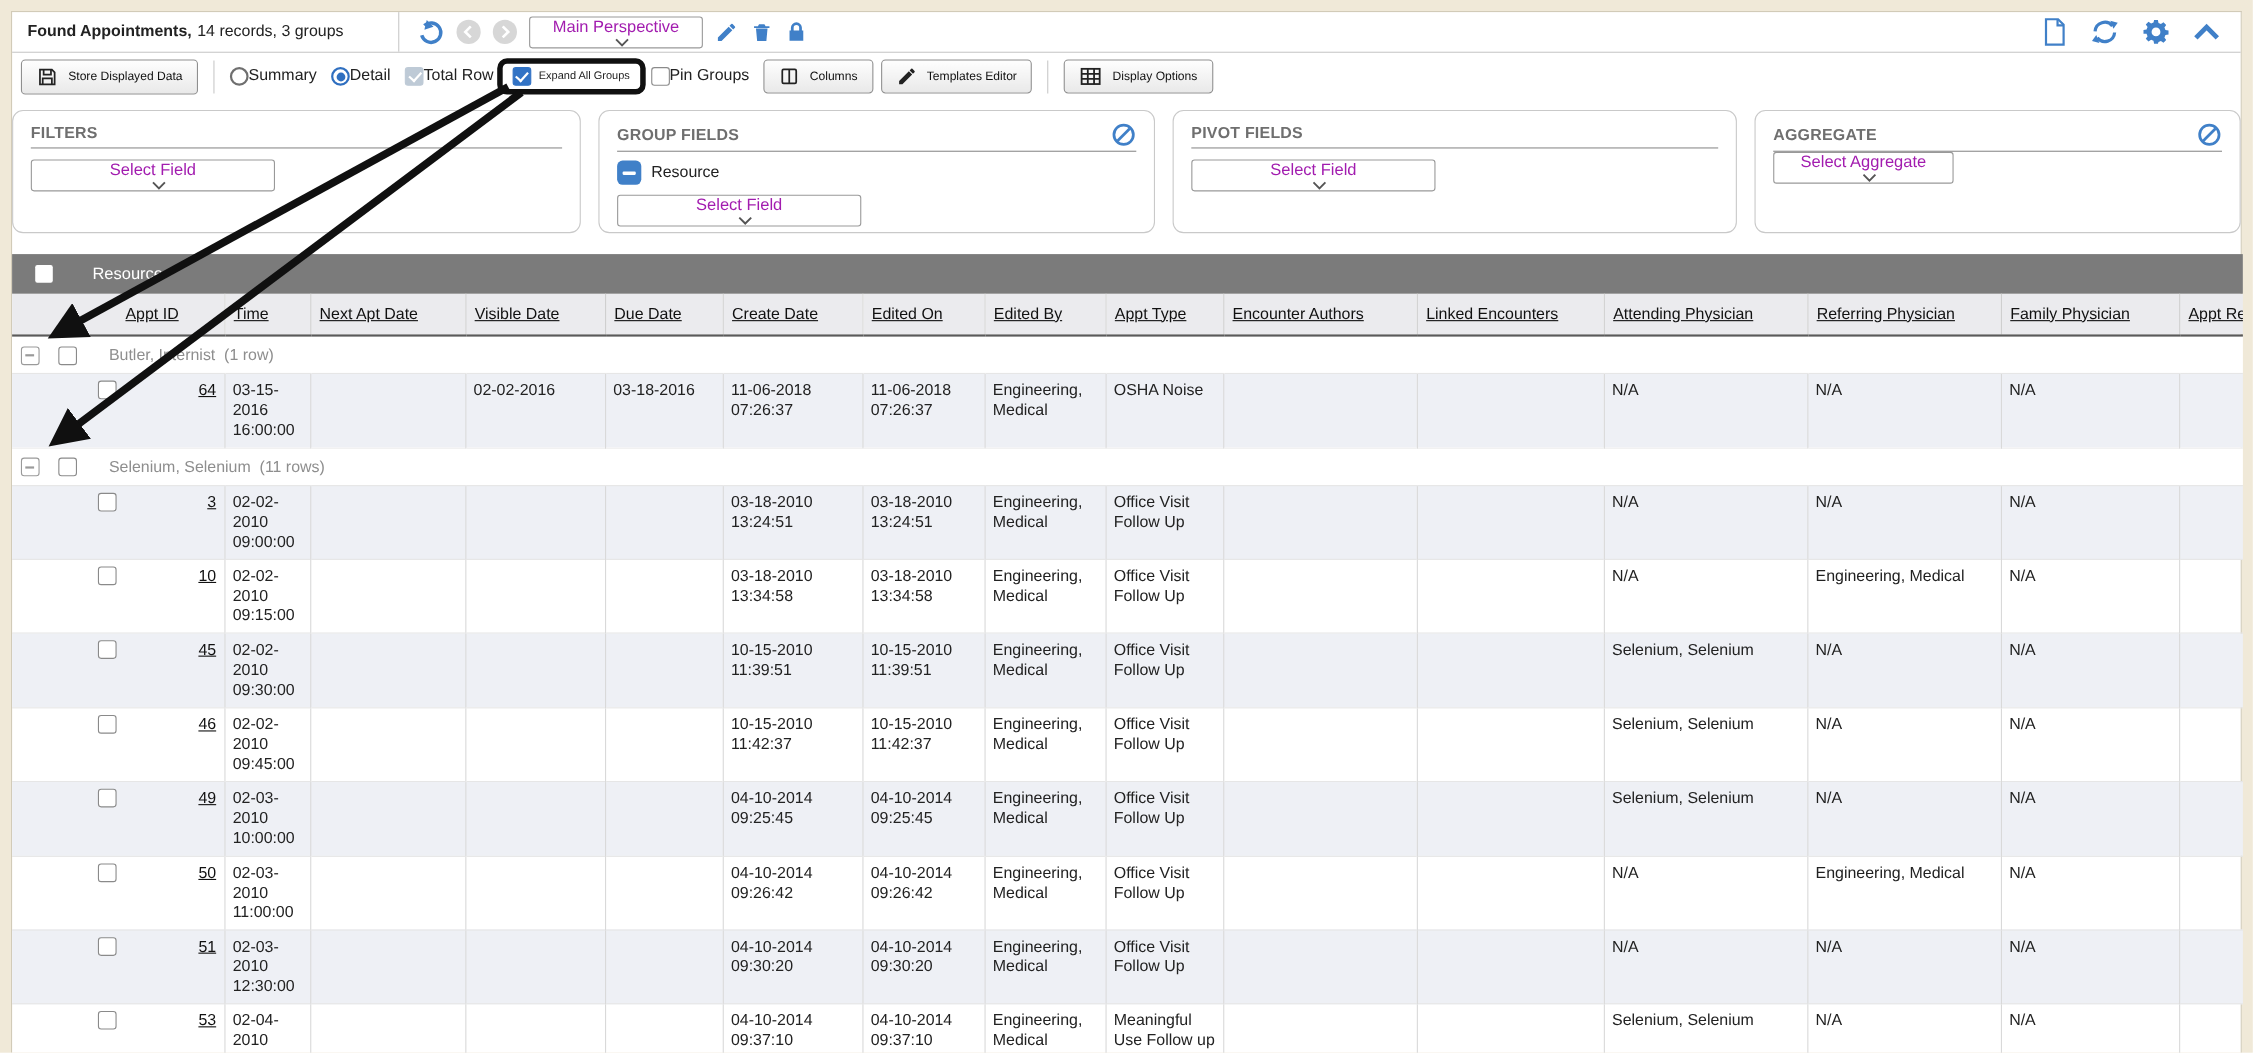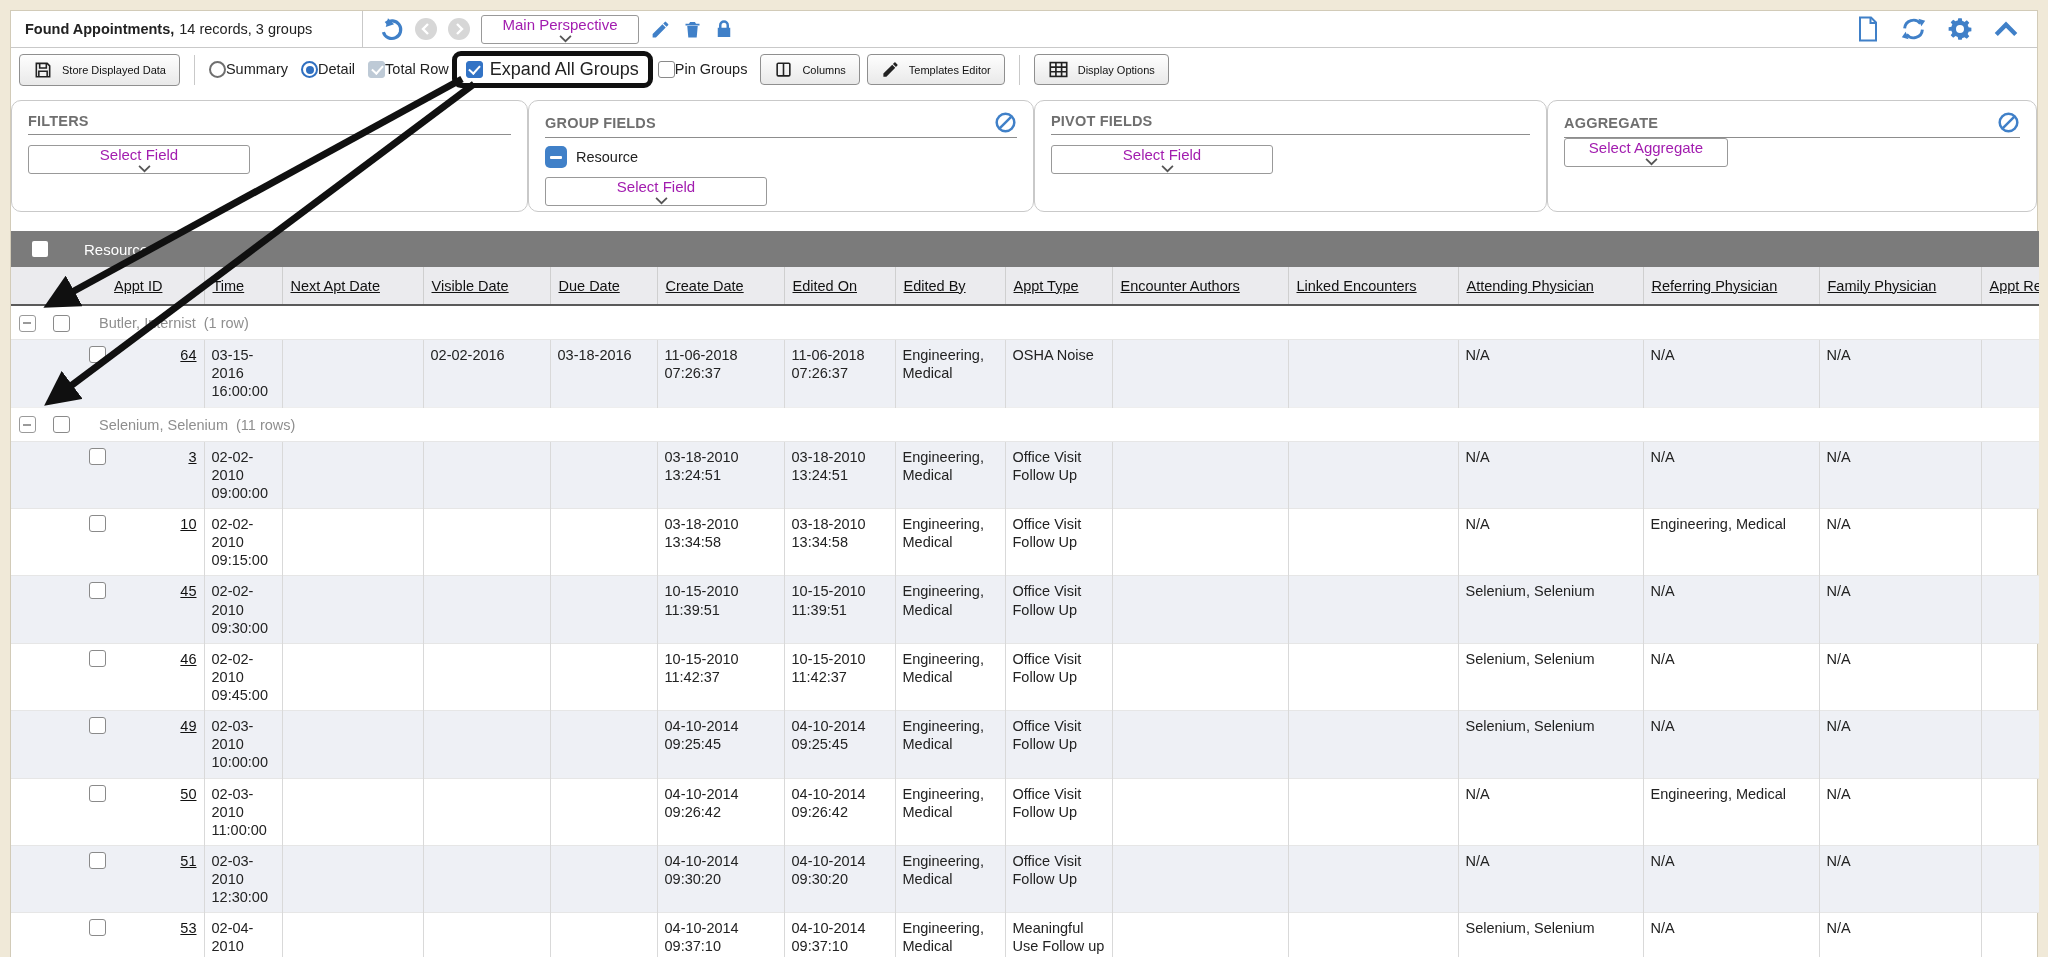--- a/index.html
+++ b/index.html
@@ -43,21 +43,21 @@
   .radio.checked::after { content:""; position:absolute; left:2.5px; top:2.5px; width:8px; height:8px; border-radius:50%; background:#2f6fc0; }
   .cb { width:17px; height:17px; border:1.5px solid #8a8a8a; border-radius:3px; background:#fff; flex:none; position:relative; }
   .cb.checked { background:#3273c5; border-color:#3273c5; }
   .cb.checked::after, .cb.disabled-checked::after {
     content:""; position:absolute; left:4.5px; top:1px; width:5px; height:9px;
     border:solid #fff; border-width:0 2.5px 2.5px 0; transform:rotate(42deg);
   }
   .cb.disabled-checked { background:#becad6; border-color:#becad6; }
   .hl-box { display:inline-flex; align-items:center; gap:7px; border:5px solid #101010; border-radius:9px; padding:3px 9px; margin:0 5px 0 1px; }
   
-  .panels { display:flex; margin-top:9px; }
+  .panels { display:flex; gap:16px; margin-top:9px; }
   .panel { border:1px solid #c9c9c9; border-radius:10px; height:112px; padding:10px 16px; position:relative; background:#fff; }
   .panel-head { display:flex; justify-content:space-between; align-items:center; border-bottom:1px solid #8d8d8d; padding-bottom:3px; min-height:24px; }
   .panel-title { color:#6f6f6f; font-weight:bold; font-size:14.5px; letter-spacing:.2px; }
   .chip-row { display:flex; align-items:center; gap:9px; margin:8px 0 9px; font-size:14.5px; }
   .minus-sq { width:22px; height:22px; background:#4080c8; border-radius:5px; position:relative; flex:none; cursor:pointer; }
   .minus-sq::after { content:""; position:absolute; left:5px; top:9.5px; width:12px; height:3.5px; background:#fff; border-radius:1px; }
   .spacer { height:10px; }
   
   .table-wrap { margin-top:19px; width:2028px; overflow:hidden; }
   .grpbar { height:36px; background:#7b7b7b; display:flex; align-items:center; color:#fff; font-size:15px; }
@@ -186,21 +186,21 @@
     <span class="opt">
       <span class="radio checked"></span>
       <span>Detail</span>
     </span>
     <span class="opt" style="margin-right:2px">
       <span class="cb disabled-checked"></span>
       <span>Total Row</span>
     </span>
     <span class="hl-box">
       <span class="cb checked"></span>
-      <span style="font-size:18px">Expand All Groups</span>
+      <span style="font-size:10px">Expand All Groups</span>
     </span>
     <span class="opt">
       <span class="cb"></span>
       <span>Pin Groups</span>
     </span>
     <button class="btn">
       <span>
         <svg class="ic" width="19" height="19" viewBox="0 0 24 24">
             <rect x="4" y="4" width="16" height="16" rx="1.5" fill="none" stroke="#222" stroke-width="2"></rect>
             <path d="M12 4v16" stroke="#222" stroke-width="2"></path>

